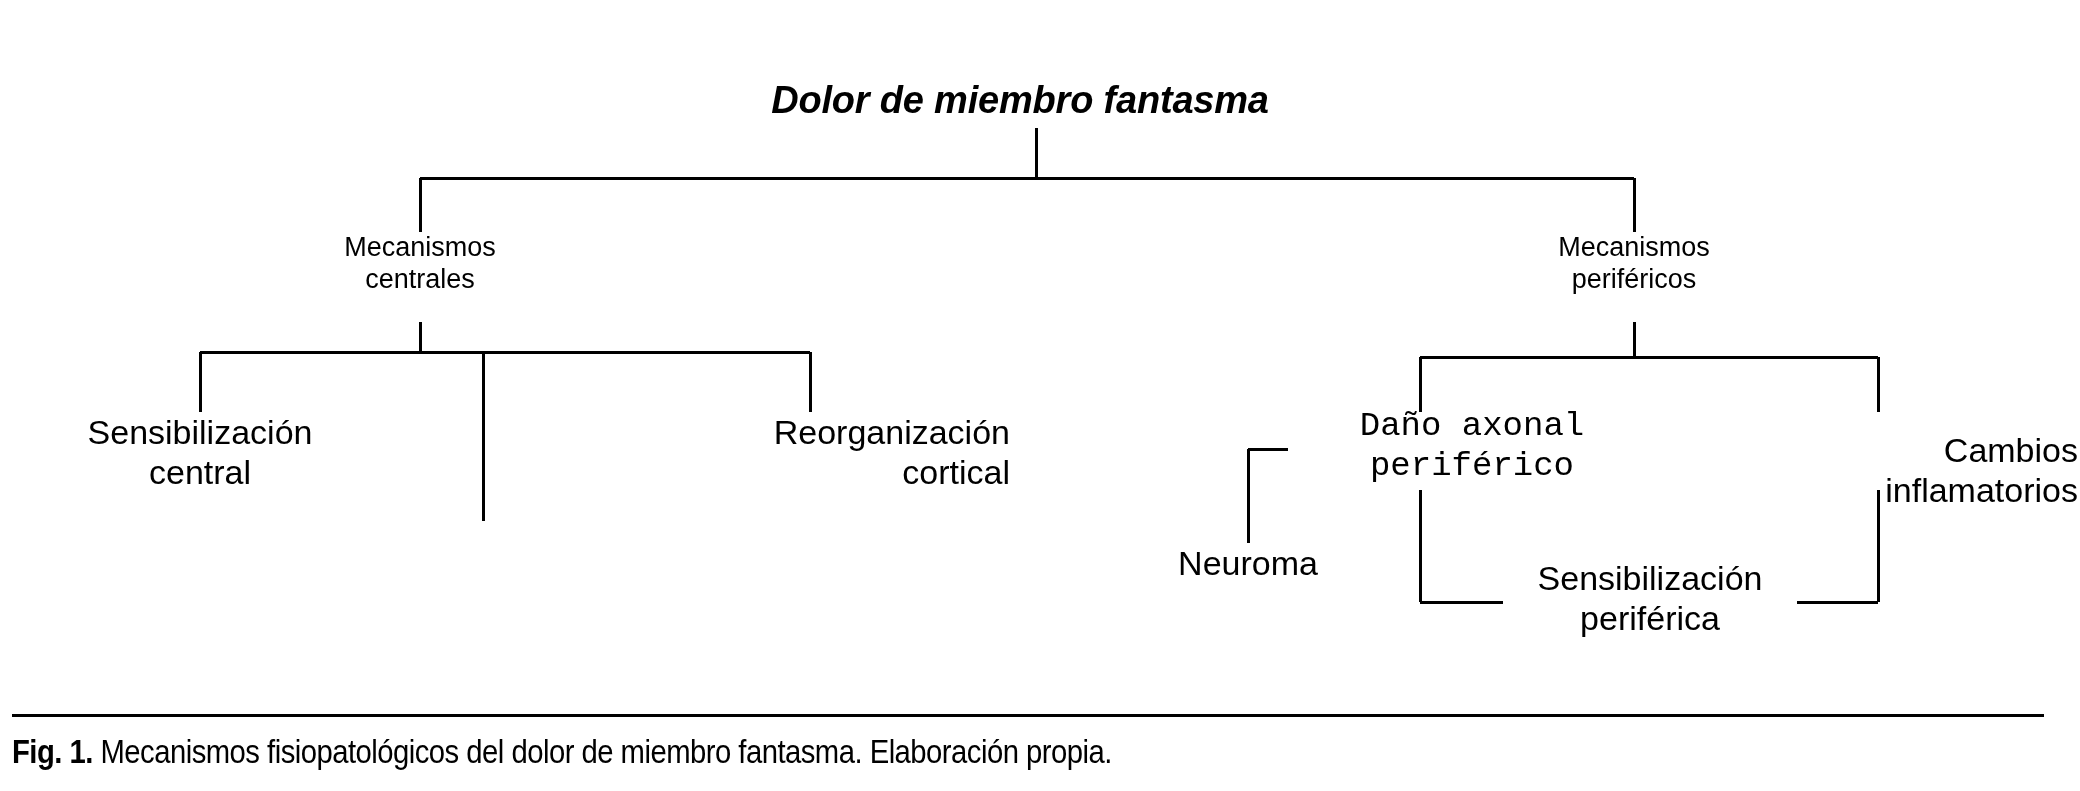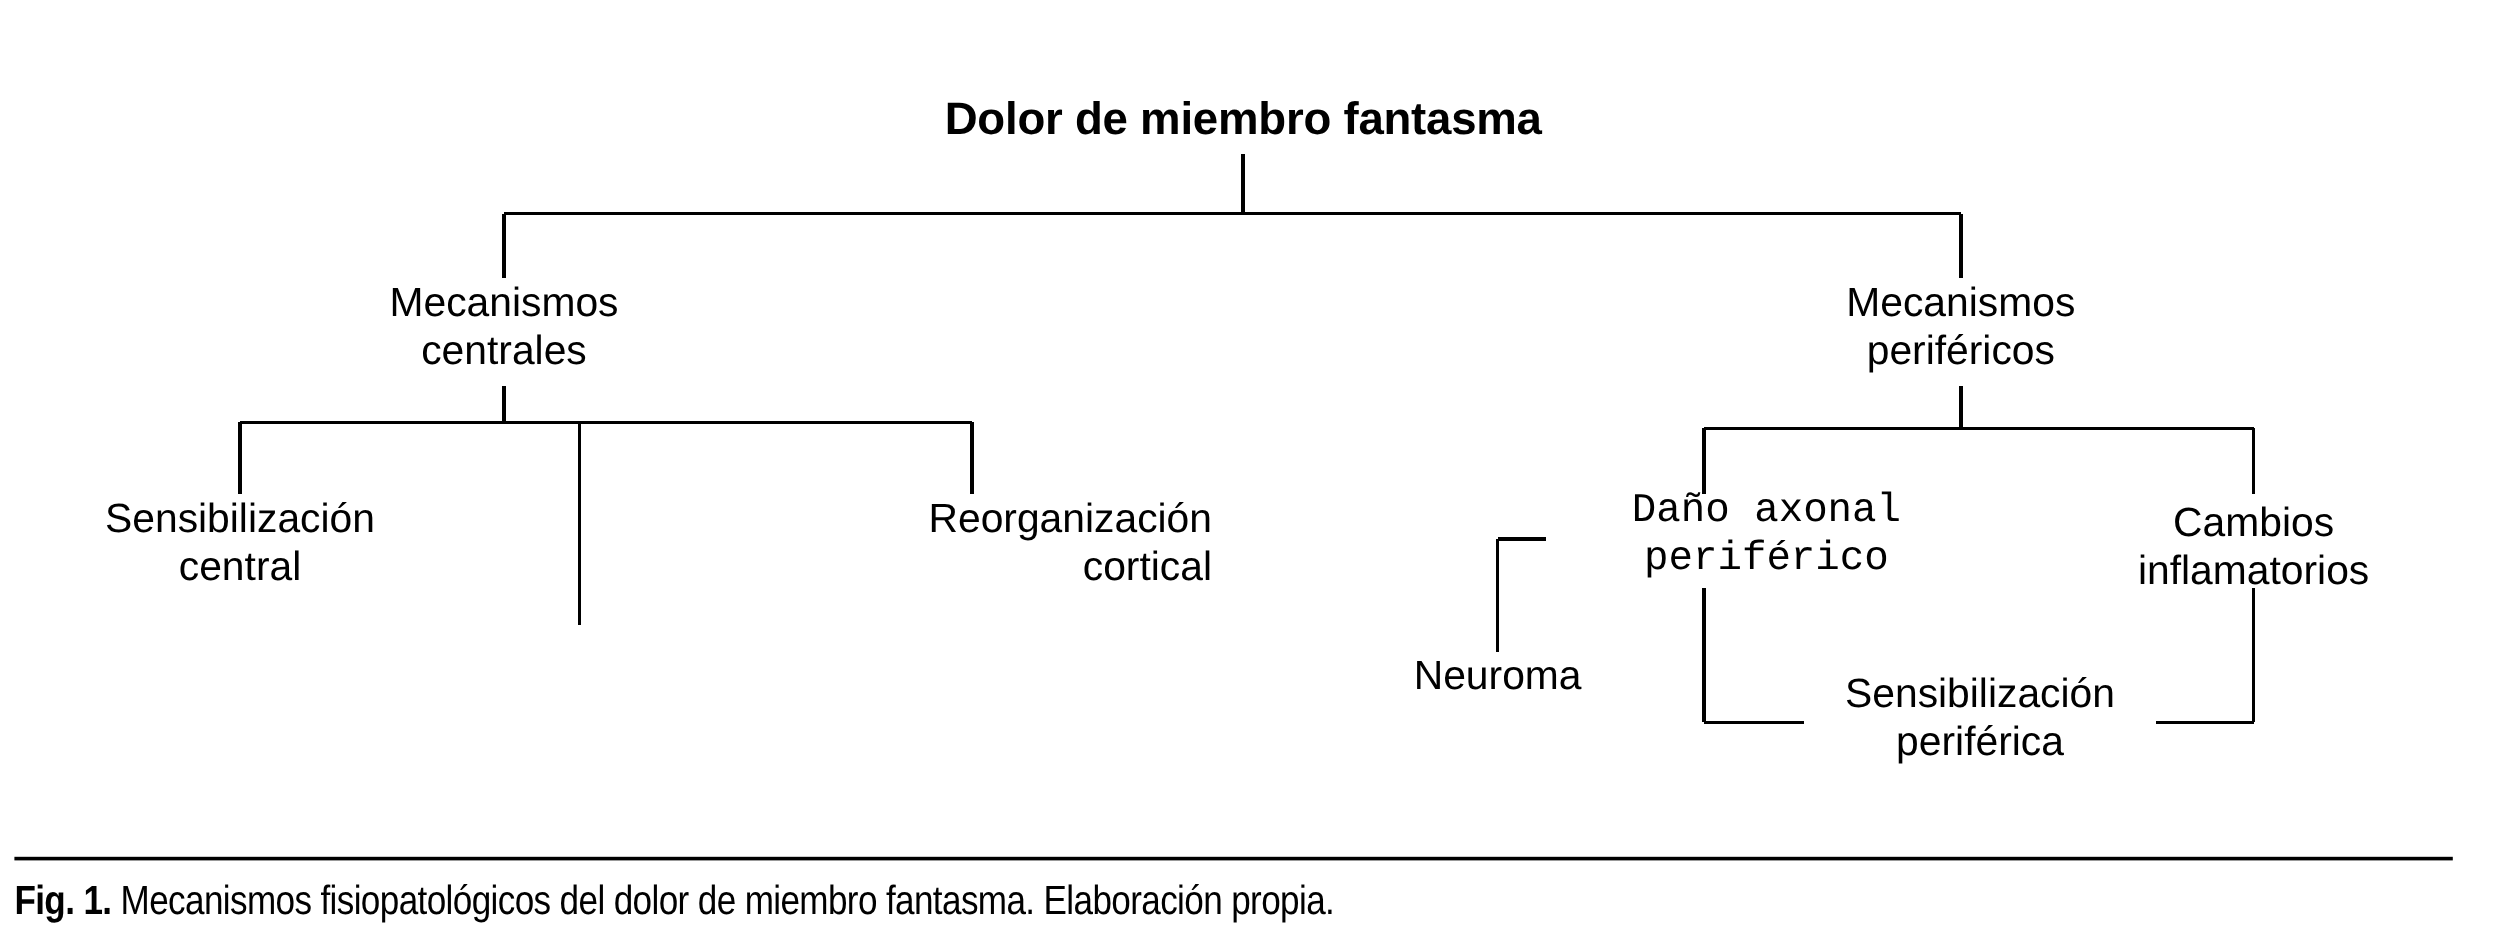--- a/index.html
+++ b/index.html
@@ -42,21 +42,21 @@
     line-height: 1.18;
     white-space: pre-line;
     color: #000000;
   }
   .node-root {
     font-weight: bold;
     font-size: 38px;
     letter-spacing: -0.2px;
   }
   .node-branch {
-    font-size: 34px;
+    font-size: 27px;
   }
   .node-leaf {
     font-size: 34px;
   }
   
   #caption-block {
     position: absolute;
     left: 0;
     top: 700px;
     width: 2080px;
@@ -131,39 +131,39 @@
         <line x1="1248" y1="449" x2="1248" y2="543"></line>
 
         <line x1="1420" y1="490" x2="1420" y2="602"></line>
         <line x1="1420" y1="602" x2="1503" y2="602"></line>
 
         <line x1="1878" y1="490" x2="1878" y2="602"></line>
         <line x1="1878" y1="602" x2="1797" y2="602"></line>
       </g>
     </svg>
 
-    <div class="node node-root" style="left:536px; top:78px; width:1000px;">Dolor de miembro fantasma</div>
+    <div class="node node-root" style="left:520px; top:78px; width:1000px;font-style:italic;">Dolor de miembro fantasma</div>
 
     <div class="node node-branch" style="left:180px; top:232px; width:480px;">Mecanismos
 centrales</div>
 
     <div class="node node-branch" style="left:1394px; top:232px; width:480px;">Mecanismos
 periféricos</div>
 
     <div class="node node-leaf" style="left:0px; top:412px; width:400px;">Sensibilización
 central</div>
 
 
     <div class="node node-leaf" style="left:610px; top:412px; width:400px;text-align:right;">Reorganización
 cortical</div>
 
     <div class="node node-leaf" style="left:1272px; top:406px; width:400px;font-family:Liberation Mono, monospace;">Daño axonal
 periférico</div>
 
-    <div class="node node-leaf" style="left:1678px; top:416px; width:400px;">Cambios
+    <div class="node node-leaf" style="left:1678px; top:430px; width:400px;text-align:right;">Cambios
 inflamatorios</div>
 
     <div class="node node-leaf" style="left:1048px; top:543px; width:400px;text-align:center;">Neuroma</div>
 
     <div class="node node-leaf" style="left:1450px; top:558px; width:400px;">Sensibilización
 periférica</div>
 
   </div>
 
   <div id="caption-block">

